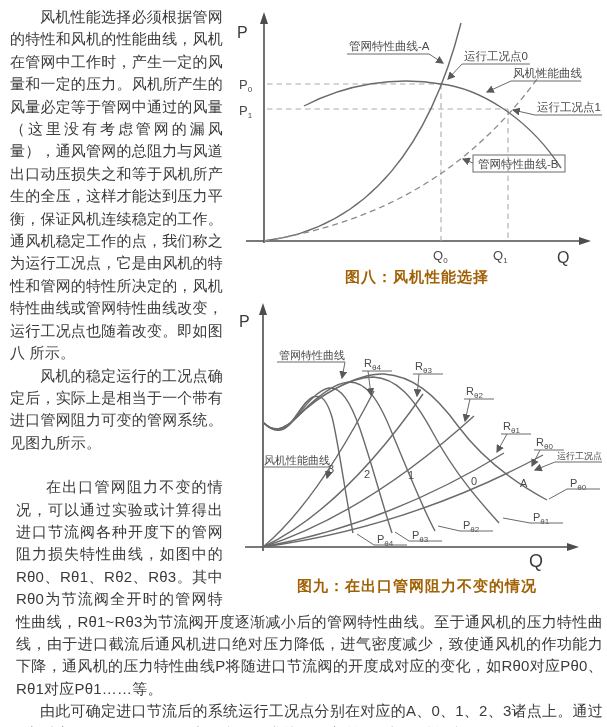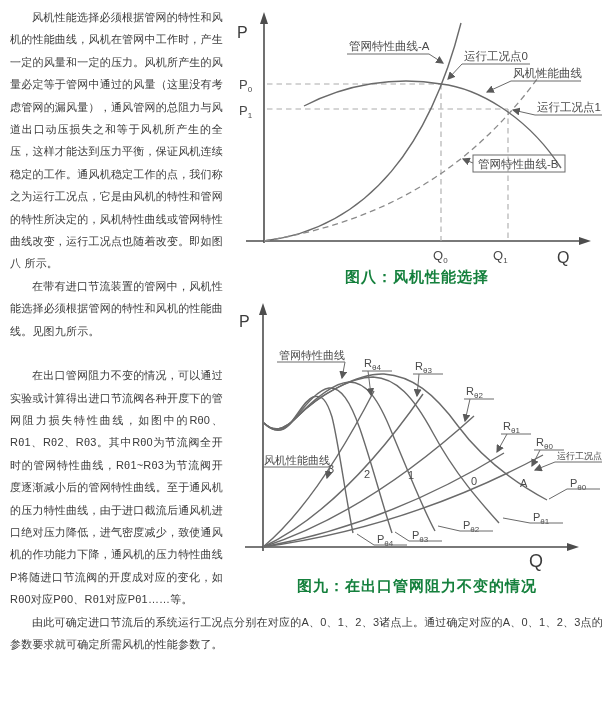--- a/index.html
+++ b/index.html
@@ -7,26 +7,26 @@
     width:607px;height:727px;overflow:hidden;
     font-family:"Liberation Sans","DejaVu Sans",sans-serif;
     color:#3b3b3b;
   }
   .page{padding:6px 4px 2px 10px;}
   
   .figwrap{
     float:right;width:372px;margin-left:8px;margin-top:0;
   }
   .bodytext p{
-    margin:0;font-size:11px;line-height:22.4px;
+    margin:0;font-size:15px;line-height:22.4px;
     text-align:justify;text-indent:2em;letter-spacing:.2px;
   }
-  .bodytext p.gap-before{margin-top:22px;}
+  .bodytext p.gap-before{margin-top:22px;margin-left:6px;}
   .figcaption{
-    text-align:center;font-weight:bold;font-size:15px;color:#15803d;
+    text-align:center;font-weight:bold;font-size:15px;color:#a16207;
     margin:2px 0 10px 0;letter-spacing:1px;
   }
   svg{display:block;}
   svg text{font-family:"Liberation Sans","DejaVu Sans",sans-serif;fill:#4a4a4a;}
   .axis{stroke:#4d4d4d;stroke-width:1.6;fill:none;}
   .axishead{fill:#4d4d4d;stroke:none;}
   .curve{stroke:#6a6a6a;stroke-width:1.4;fill:none;}
   .curveB{stroke:#8a8a8a;stroke-width:1.3;fill:none;stroke-dasharray:6 4;}
   .guide{stroke:#ababab;stroke-width:1.1;fill:none;stroke-dasharray:5.5 4;}
   .leader{stroke:#6a6a6a;stroke-width:1;fill:none;}
@@ -172,18 +172,18 @@
       <path class="leader" d="M 332 226 H 299 L 272 221"></path>
 
       <text class="small" x="339" y="190"><tspan>P</tspan><tspan class="sub" dy="3">θ0</tspan></text>
       <path class="leader" d="M 369 192 H 336 L 318 202"></path>
     </svg>
     <div class="figcaption">图九：在出口管网阻力不变的情况</div>
   </div>
 
   <div class="bodytext">
     <p>风机性能选择必须根据管网的特性和风机的性能曲线，风机在管网中工作时，产生一定的风量和一定的压力。风机所产生的风量必定等于管网中通过的风量（这里没有考虑管网的漏风量），通风管网的总阻力与风道出口动压损失之和等于风机所产生的全压，这样才能达到压力平衡，保证风机连续稳定的工作。通风机稳定工作的点，我们称之为运行工况点，它是由风机的特性和管网的特性所决定的，风机特性曲线或管网特性曲线改变，运行工况点也随着改变。即如图八 所示。</p>
-    <p>在带有进口节流装置的管网中，风机性能选择必须根据管网的特性和风机的性能曲线。见图九所示。</p>
+    <p>风机的稳定运行的工况点确定后，实际上是相当于一个带有进口管网阻力可变的管网系统。见图九所示。</p>
     <p class="gap-before">在出口管网阻力不变的情况，可以通过实验或计算得出进口节流阀各种开度下的管网阻力损失特性曲线，如图中的Rθ0、Rθ1、Rθ2、Rθ3。其中Rθ0为节流阀全开时的管网特性曲线，Rθ1~Rθ3为节流阀开度逐渐减小后的管网特性曲线。至于通风机的压力特性曲线，由于进口截流后通风机进口绝对压力降低，进气密度减少，致使通风机的作功能力下降，通风机的压力特性曲线P将随进口节流阀的开度成对应的变化，如Rθ0对应Pθ0、Rθ1对应Pθ1……等。</p>
     <p>由此可确定进口节流后的系统运行工况点分别在对应的A、0、1、2、3诸点上。通过确定对应的A、0、1、2、3点的参数要求就可确定所需风机的性能参数了。</p>
   </div>
 
 </div>
 
 </body></html>

